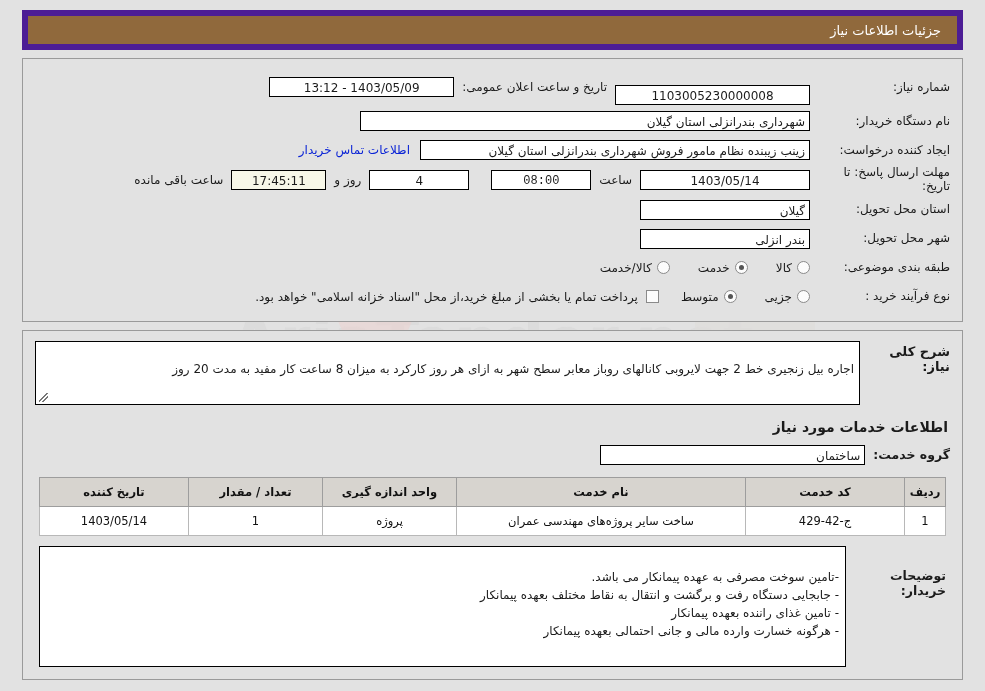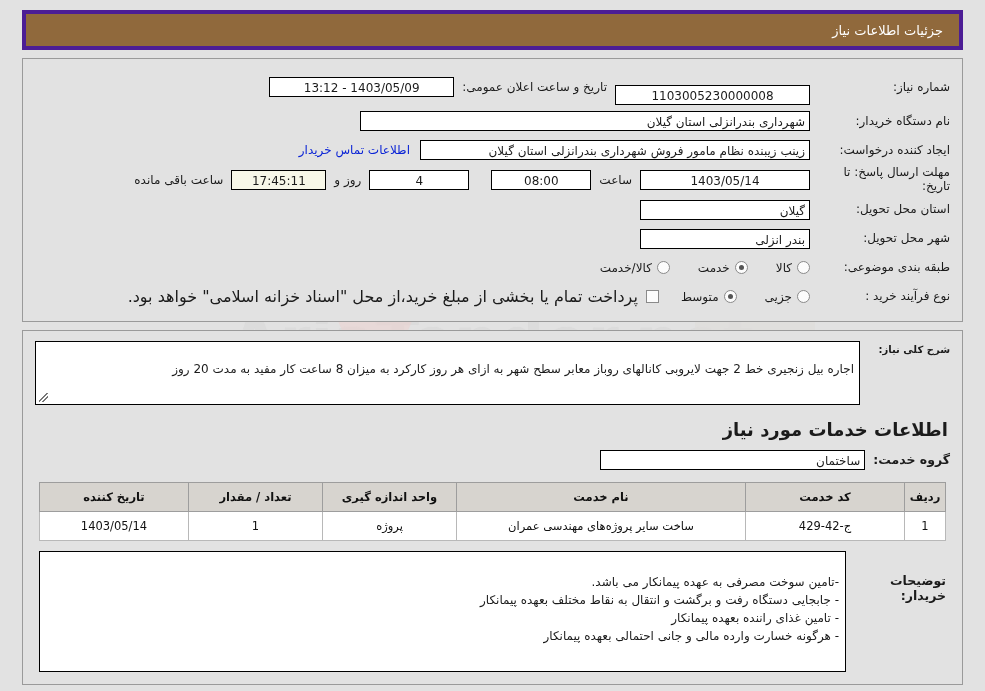--- a/index.html
+++ b/index.html
@@ -72,21 +72,21 @@
     opacity: .8;
   }
 
   #page { position: relative; z-index: 1; }
 
   
   .title-bar {
     margin: 10px 22px 0 22px;
     height: 40px;
     background: #90693c;
-    border: 4px solid #4c1d95;
+    border: 6px solid #4c1d95;
     display: flex;
     align-items: center;
     justify-content: flex-start;
     padding: 12px 16px;
     box-sizing: border-box;
   }
   .title-bar .title-text {
     color: #ffffff;
     font-size: 13px;
   }
@@ -130,21 +130,21 @@
     overflow: hidden;
     white-space: nowrap;
   }
   .fld.center { text-align: center; }
   .fld.khaki { background: #f7f7e8; }
 
   .w-num    { width: 195px; margin-top: 16px; }
   .w-org    { width: 450px; }
   .w-creator{ width: 390px; }
   .w-date   { width: 170px; }
-  .w-time   { width: 100px; }
+  .w-time   { width: 100px; font-family: Liberation Mono, monospace; }
   .w-days   { width: 100px; }
   .w-left   { width: 95px; }
   .w-prov   { width: 170px; }
   .w-city   { width: 170px; }
   .w-group  { width: 265px; }
   .w-pub    { width: 185px; }
 
   .inline-lbl {
     font-size: 12px;
     padding: 0 8px;
@@ -186,31 +186,31 @@
   .radio-item .rl { font-size: 12px; }
 
   .checkbox {
     width: 13px; height: 13px;
     border: 1px solid #8a8a8a;
     background: #fcfcfc;
     box-sizing: border-box;
     display: inline-block;
     flex: 0 0 13px;
   }
-  .note-text { font-size: 16px; margin-right: 8px; margin-left: 8px; }
+  .note-text { font-size: 12px; margin-right: 8px; margin-left: 8px; }
 
   
   .panel.mid { padding: 10px 12px 12px 12px; }
 
   .desc-row { display: flex; align-items: flex-start; }
   .desc-lbl {
     width: 90px; flex: 0 0 90px;
     text-align: right;
     font-weight: bold;
-    font-size: 10px;
+    font-size: 13px;
     padding-top: 3px;
     padding-left: 6px;
     box-sizing: border-box;
   }
   .textarea {
     flex: 1;
     border: 1px solid #000;
     background: #fff;
     min-height: 46px;
     padding: 2px 5px 8px 5px;
@@ -235,21 +235,21 @@
     content: "";
     display: block;
     width: 9px; height: 9px;
     background:
       linear-gradient(135deg, transparent 42%, #777 42%, #777 52%, transparent 52%),
       linear-gradient(135deg, transparent 64%, #777 64%, #777 74%, transparent 74%);
   }
 
   .section-head {
     font-weight: bold;
-    font-size: 18px;
+    font-size: 14px;
     margin: 14px 0 10px 0;
     text-align: right;
     padding-right: 2px;
   }
 
   .group-row {
     display: flex;
     align-items: center;
     justify-content: flex-start;
     margin-bottom: 12px;

